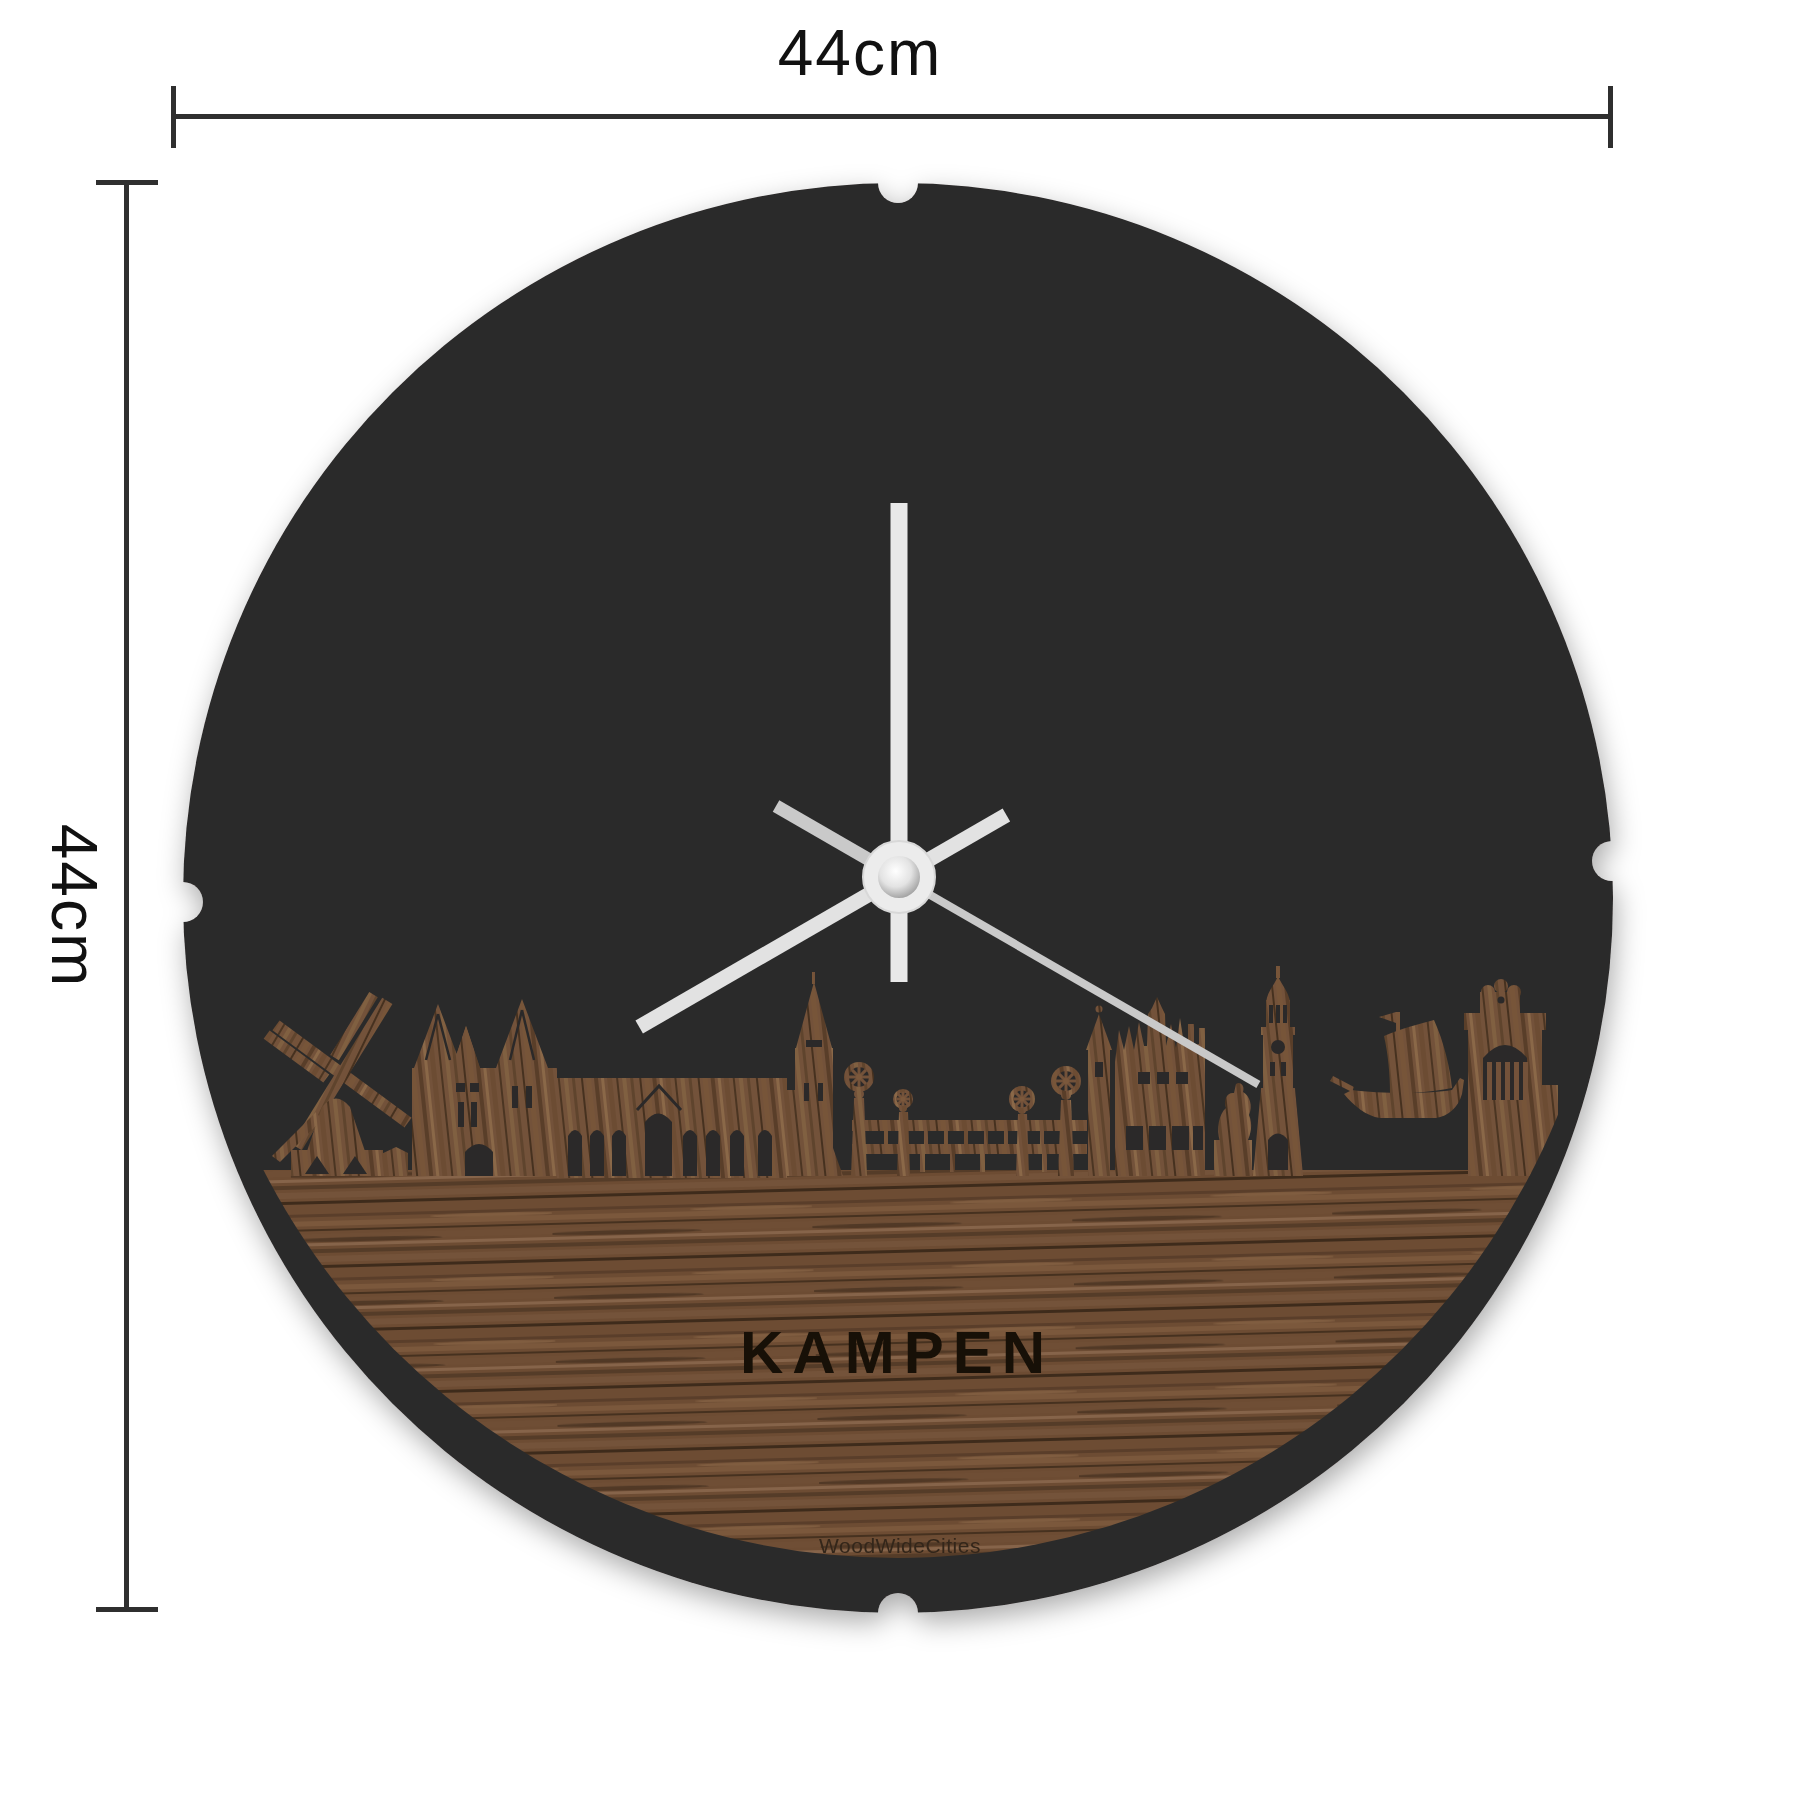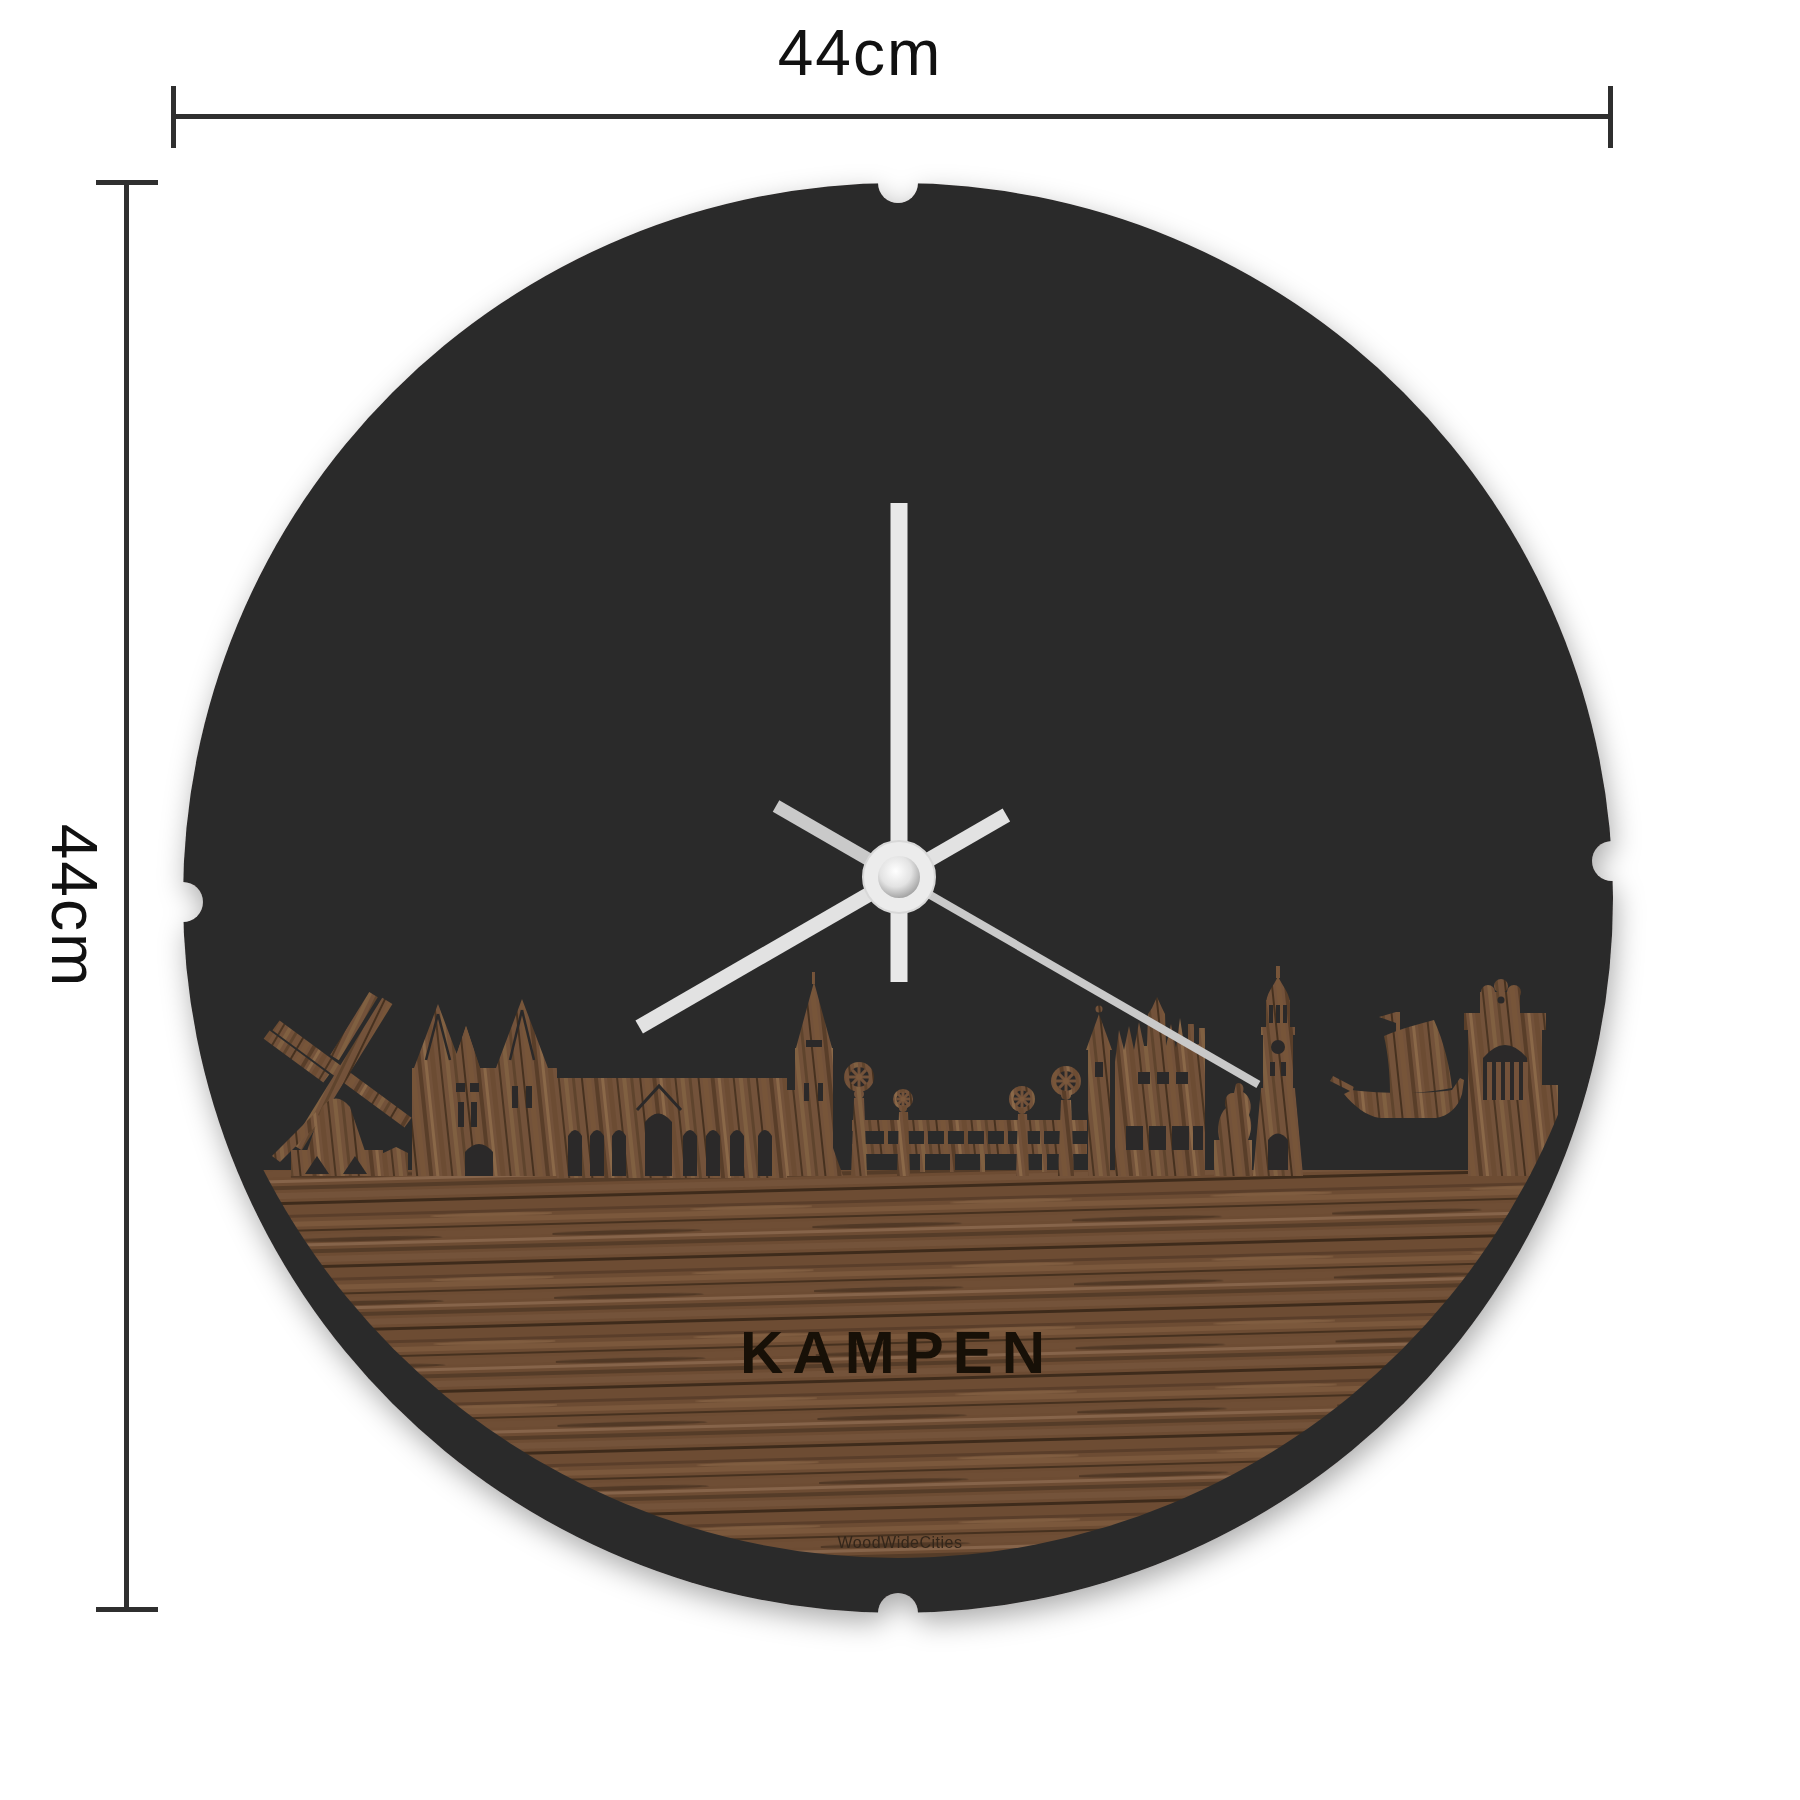--- a/index.html
+++ b/index.html
@@ -13,21 +13,21 @@
   .cut{fill:var(--disc);}
   .engrave{stroke:var(--disc);fill:none;}
   .dimline{position:absolute;background:var(--dim);}
   .dimlabel{position:absolute;color:#111;font-size:64px;letter-spacing:2px;white-space:nowrap;}
   #dim-top-label{left:860px;top:16px;transform:translateX(-50%);}
   #dim-left-label{left:74px;top:906px;transform:translate(-50%,-50%) rotate(90deg);}
   #city-name{position:absolute;left:897px;top:1308px;transform:translateX(-50%);
              color:var(--engrave);font-size:60px;letter-spacing:9px;font-weight:700;
              font-family:"Liberation Sans",sans-serif;margin-top:10px;}
   #brand-name{position:absolute;left:900px;top:1534px;transform:translateX(-50%);
-              color:var(--brand);font-size:16px;letter-spacing:0.5px;}
+              color:var(--brand);font-size:21px;letter-spacing:0.5px;}
 </style>
 </head>
 <body>
 
 <div id="stage">
 
   <svg width="1800" height="1800" viewBox="0 0 1800 1800">
     <defs>
       <filter id="ds" x="-10%" y="-10%" width="130%" height="130%">
         <feDropShadow dx="3" dy="10" stdDeviation="14" flood-color="#000" flood-opacity="0.33"></feDropShadow>

